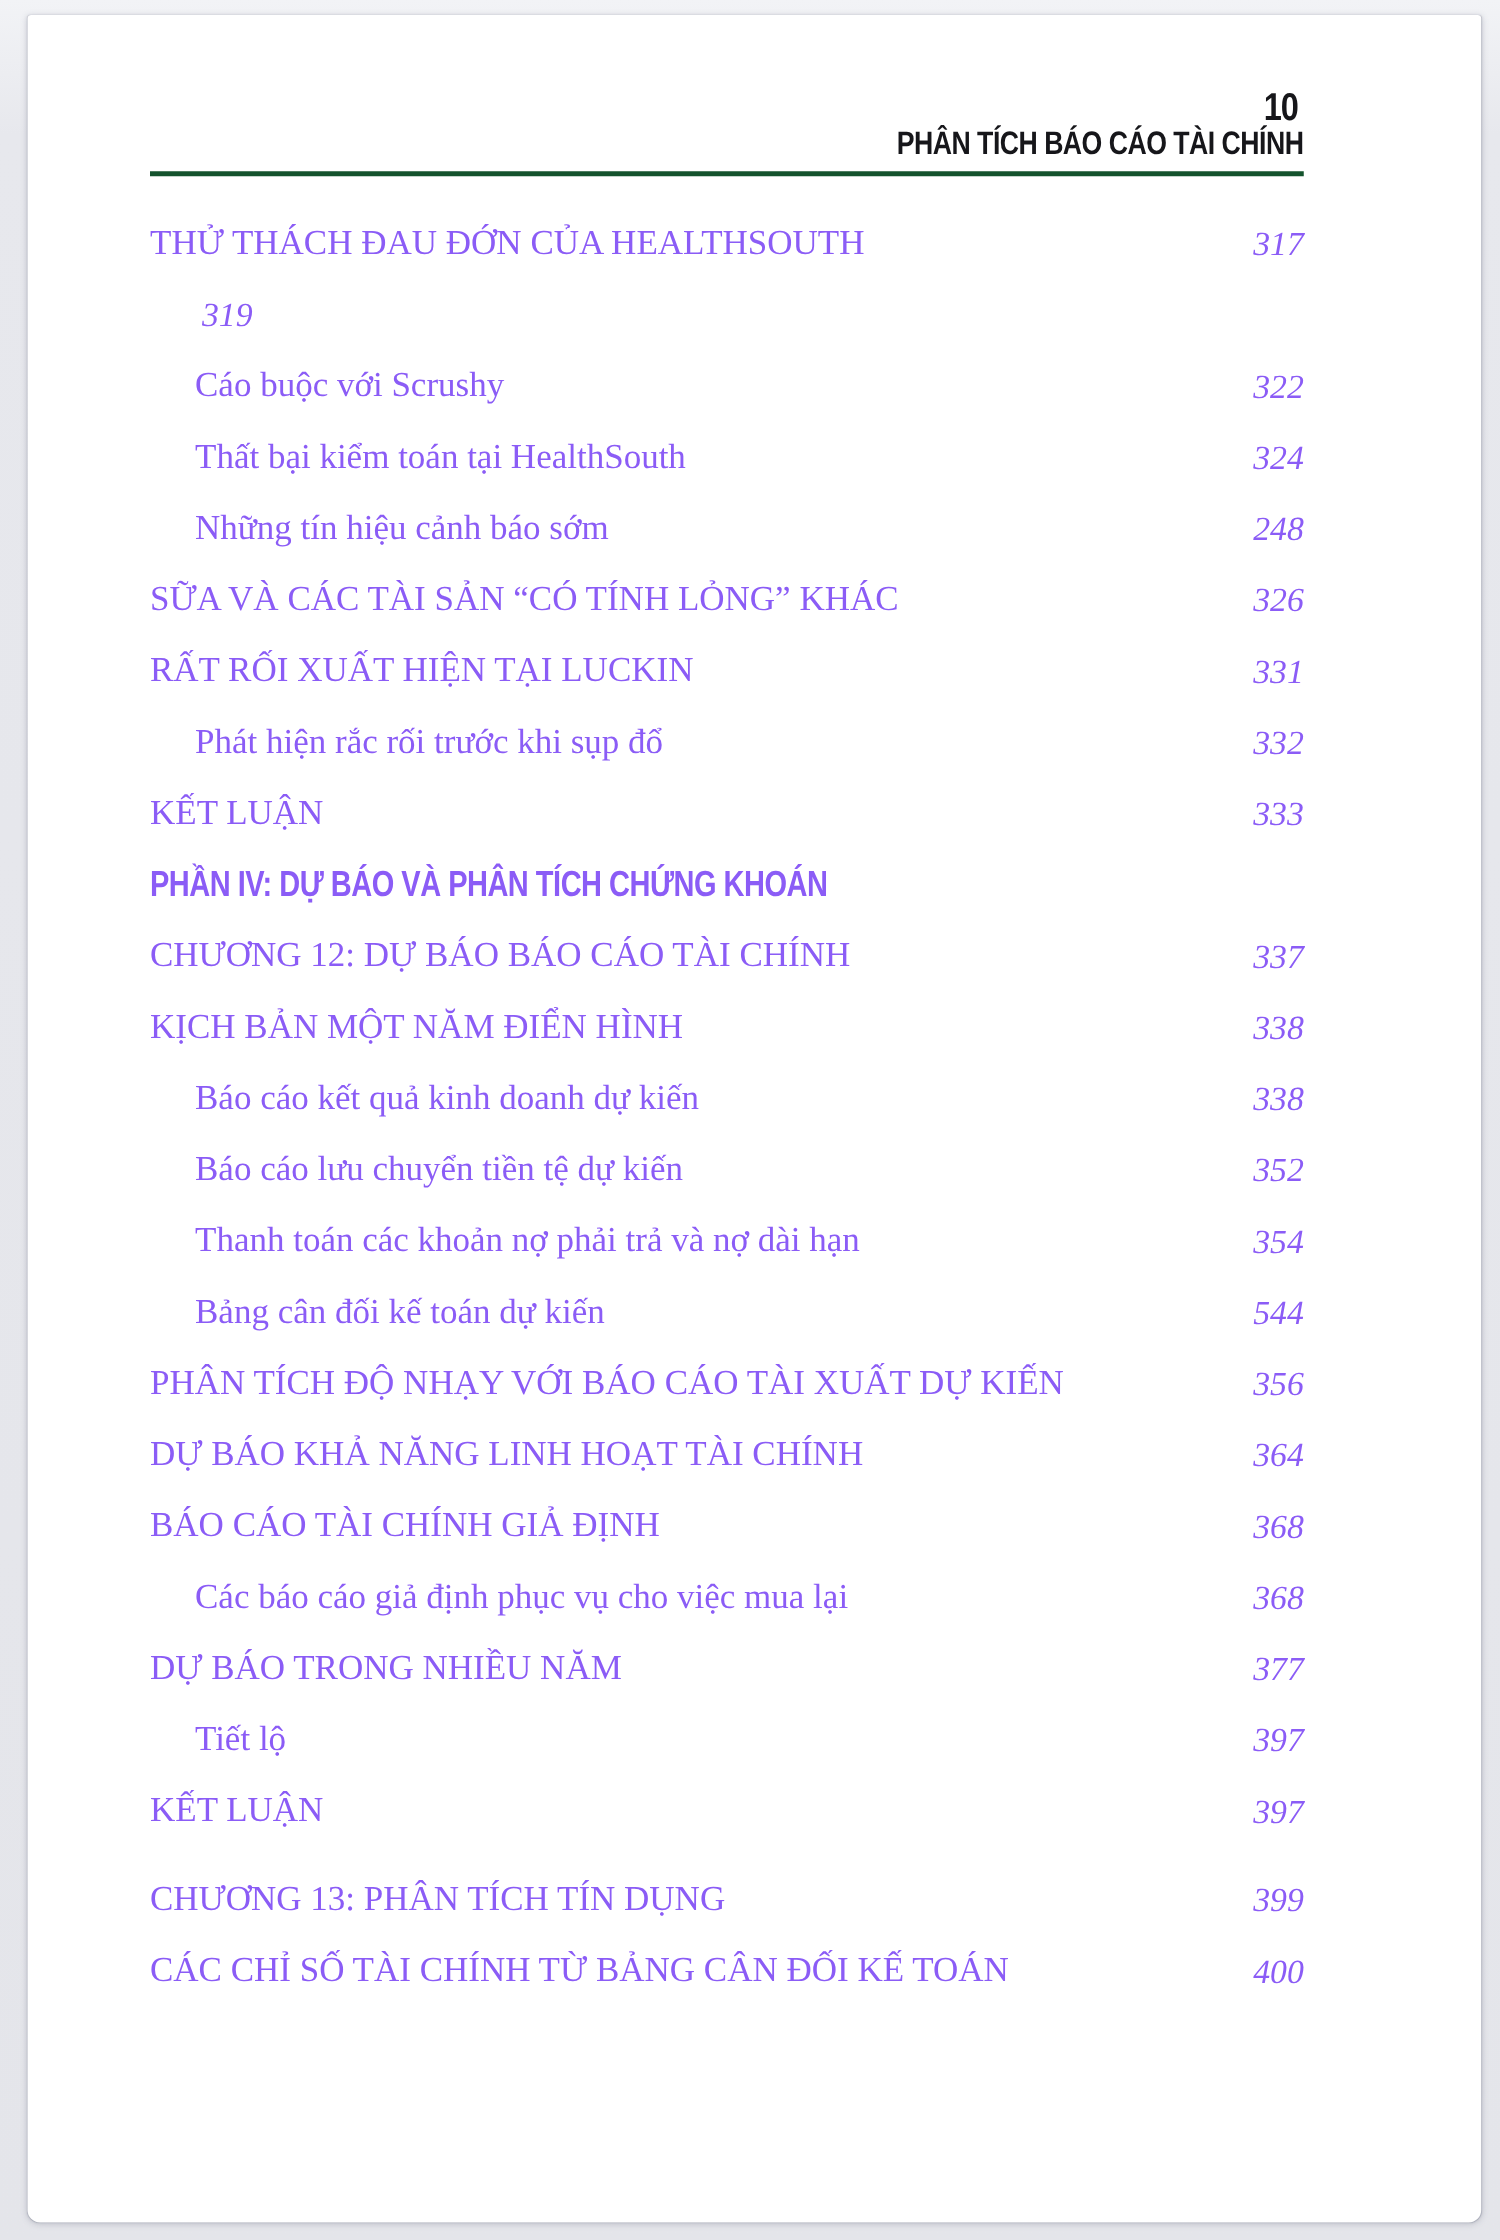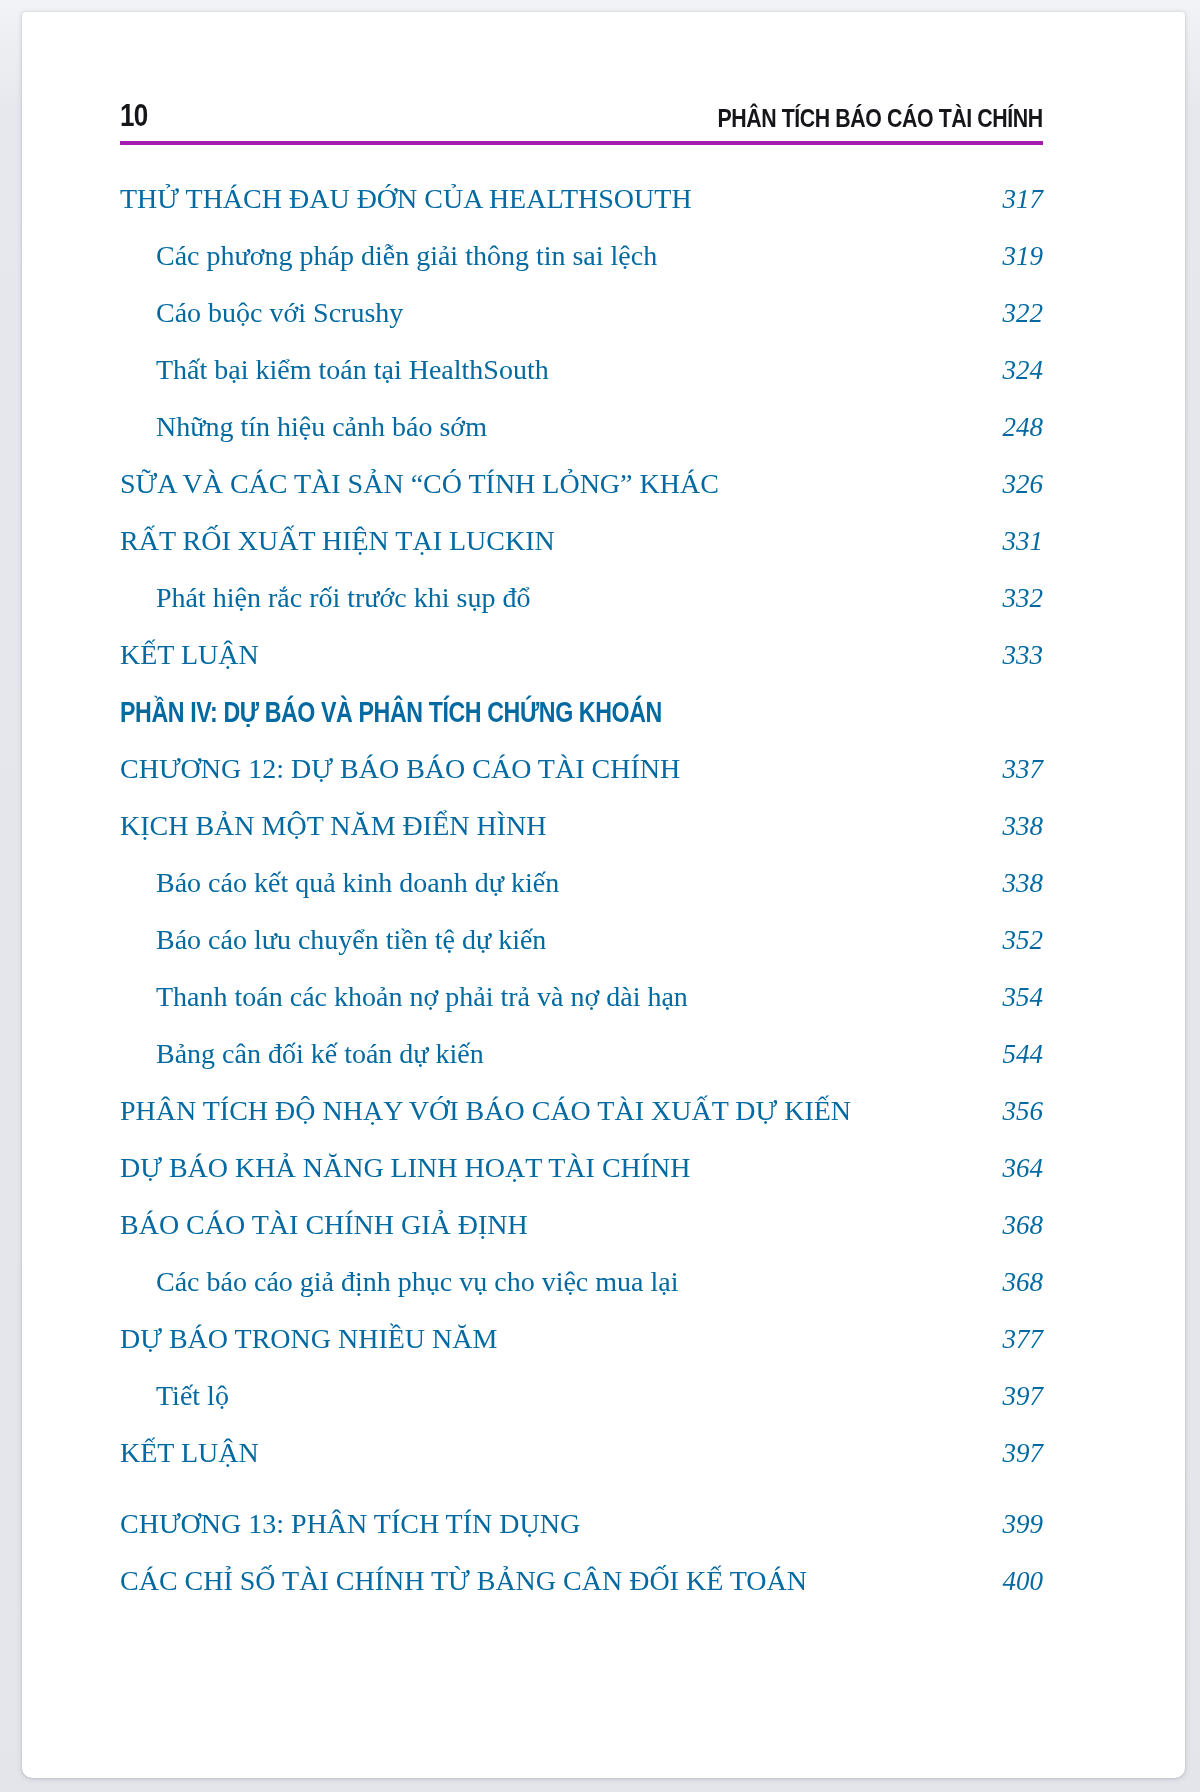--- a/index.html
+++ b/index.html
@@ -26,26 +26,27 @@
   }
   .content {
     position: absolute;
     top: 0;
     left: 98px;
     right: 142px;
     bottom: 0;
   }
   
   .running-header {
-    margin-top: 88px;
+    margin-top: 58px;
     display: flex;
     align-items: flex-end;
     justify-content: space-between;
-    border-bottom: 4px solid #a21caf;
+    border-bottom: 4px solid #14532d;
     padding-bottom: 10px;
+    flex-direction: column;
   }
   .folio {
     font-family: "Liberation Sans", sans-serif;
     font-weight: 700;
     font-size: 31px;
     line-height: 1;
     color: #16161a;
     letter-spacing: -1px;
     display: inline-block;
     transform: scaleX(0.84);
@@ -65,21 +66,21 @@
   }
   
   .toc-list {
     margin-top: 26px;
   }
   .toc-row {
     display: flex;
     align-items: center;
     justify-content: space-between;
     height: 57px;
-    color: #0369a1;
+    color: #8b5cf6;
   }
   .toc-row .label {
     font-size: 28px;
     line-height: 1.1;
     white-space: nowrap;
     flex: 0 1 auto;
   }
   .toc-row .pagenum {
     font-size: 27px;
     line-height: 1;
@@ -118,21 +119,20 @@
       <span class="folio">10</span>
       <span class="running-title">PHÂN TÍCH BÁO CÁO TÀI CHÍNH</span>
     </div>
 
     <div class="toc-list">
         <div class="toc-row section">
           <span class="label">THỬ THÁCH ĐAU ĐỚN CỦA HEALTHSOUTH</span>
           <span class="pagenum">317</span>
         </div>
         <div class="toc-row sub">
-          <span class="label">Các phương pháp diễn giải thông tin sai lệch</span>
           <span class="pagenum">319</span>
         </div>
         <div class="toc-row sub">
           <span class="label">Cáo buộc với Scrushy</span>
           <span class="pagenum">322</span>
         </div>
         <div class="toc-row sub">
           <span class="label">Thất bại kiểm toán tại HealthSouth</span>
           <span class="pagenum">324</span>
         </div>

